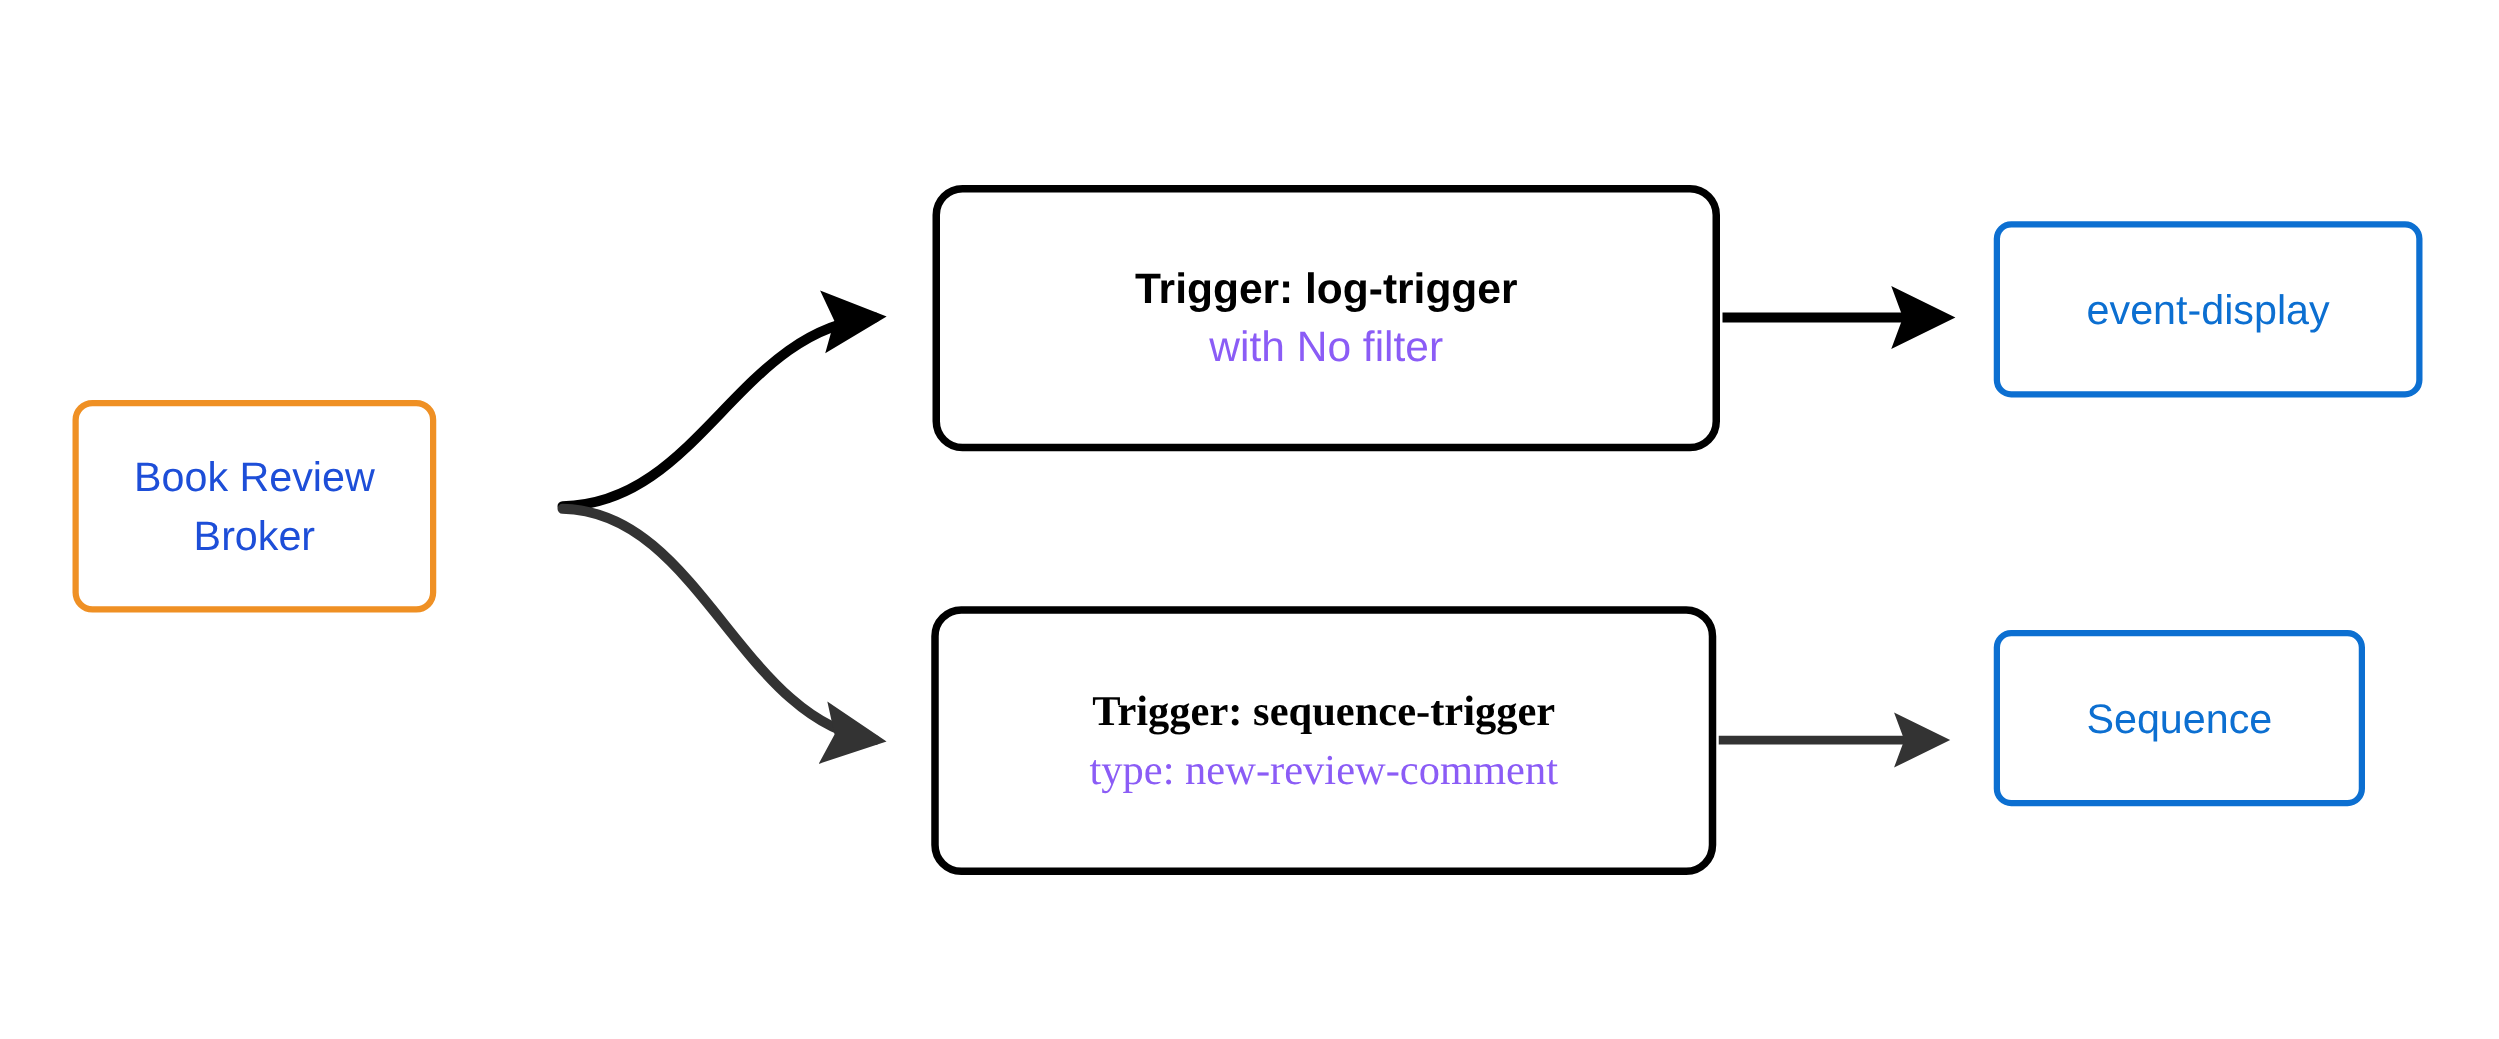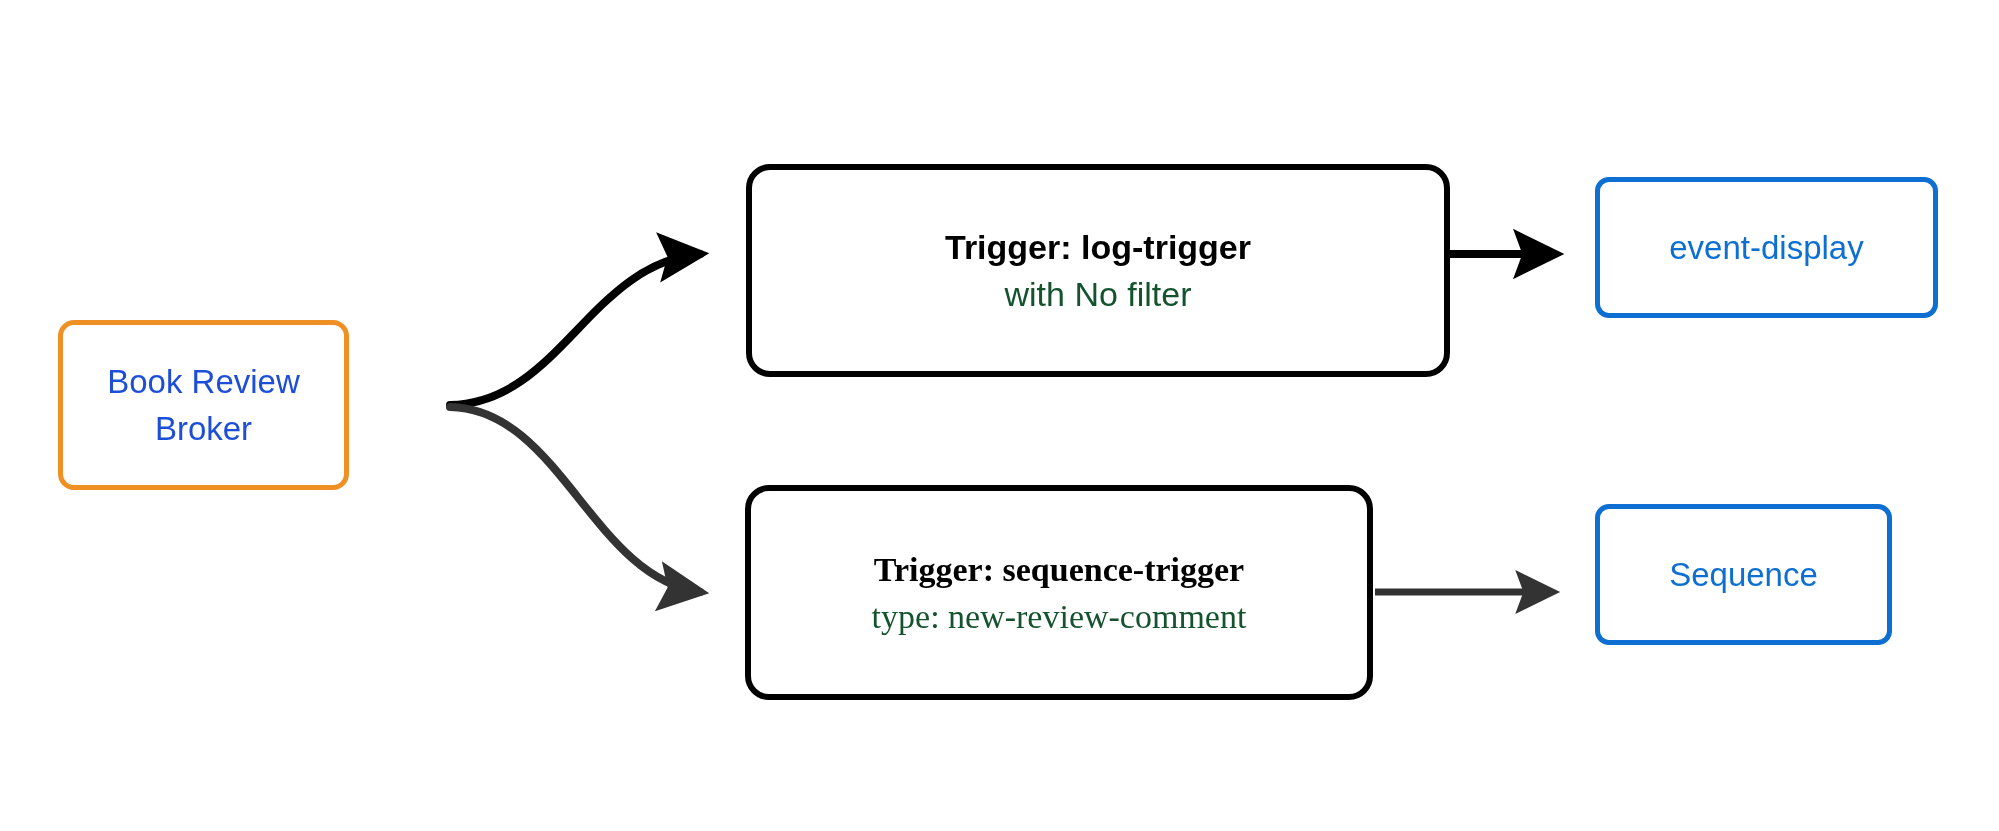--- a/index.html
+++ b/index.html
@@ -58,21 +58,21 @@
     font-size: 34px;
     font-weight: bold;
     line-height: 47px;
     color: #000000;
     white-space: nowrap;
   }
   .node-trigger .node-line-sub {
     font-size: 34px;
     font-weight: normal;
     line-height: 47px;
-    color: #14532d;
+    color: #8b5cf6;
     white-space: nowrap;
   }
   
   .node-sink {
     border: 5px solid #0c6fd1;
     border-radius: 14px;
     color: #0c6fd1;
   }
   .node-sink .node-line {
     font-size: 33px;
@@ -103,21 +103,21 @@
     <path d="M 1378 254 L 1555 254" fill="none" stroke="#000000" stroke-width="8" stroke-linecap="butt" marker-end="url(#arrow-black)"></path>
 
     <path d="M 1375 592 L 1552 592" fill="none" stroke="#333333" stroke-width="7" stroke-linecap="butt" marker-end="url(#arrow-gray)"></path>
   </svg>
 
   <div class="node node-broker" style="left:58px; top:320px; width:291px; height:170px;">
     <div class="node-line">Book Review</div>
     <div class="node-line">Broker</div>
   </div>
 
-  <div class="node node-trigger" style="left:746px; top:164px; width:704px; height:213px;">
+  <div class="node node-trigger" style="left:746px; top:148px; width:630px; height:213px;">
     <div class="node-line-title">Trigger: log-trigger</div>
     <div class="node-line-sub">with No filter</div>
   </div>
 
   <div class="node node-trigger" style="left:745px; top:485px; width:628px; height:215px;font-family:Liberation Serif, serif;">
     <div class="node-line-title">Trigger: sequence-trigger</div>
     <div class="node-line-sub">type: new-review-comment</div>
   </div>
 
   <div class="node node-sink" style="left:1595px; top:177px; width:343px; height:141px;">

